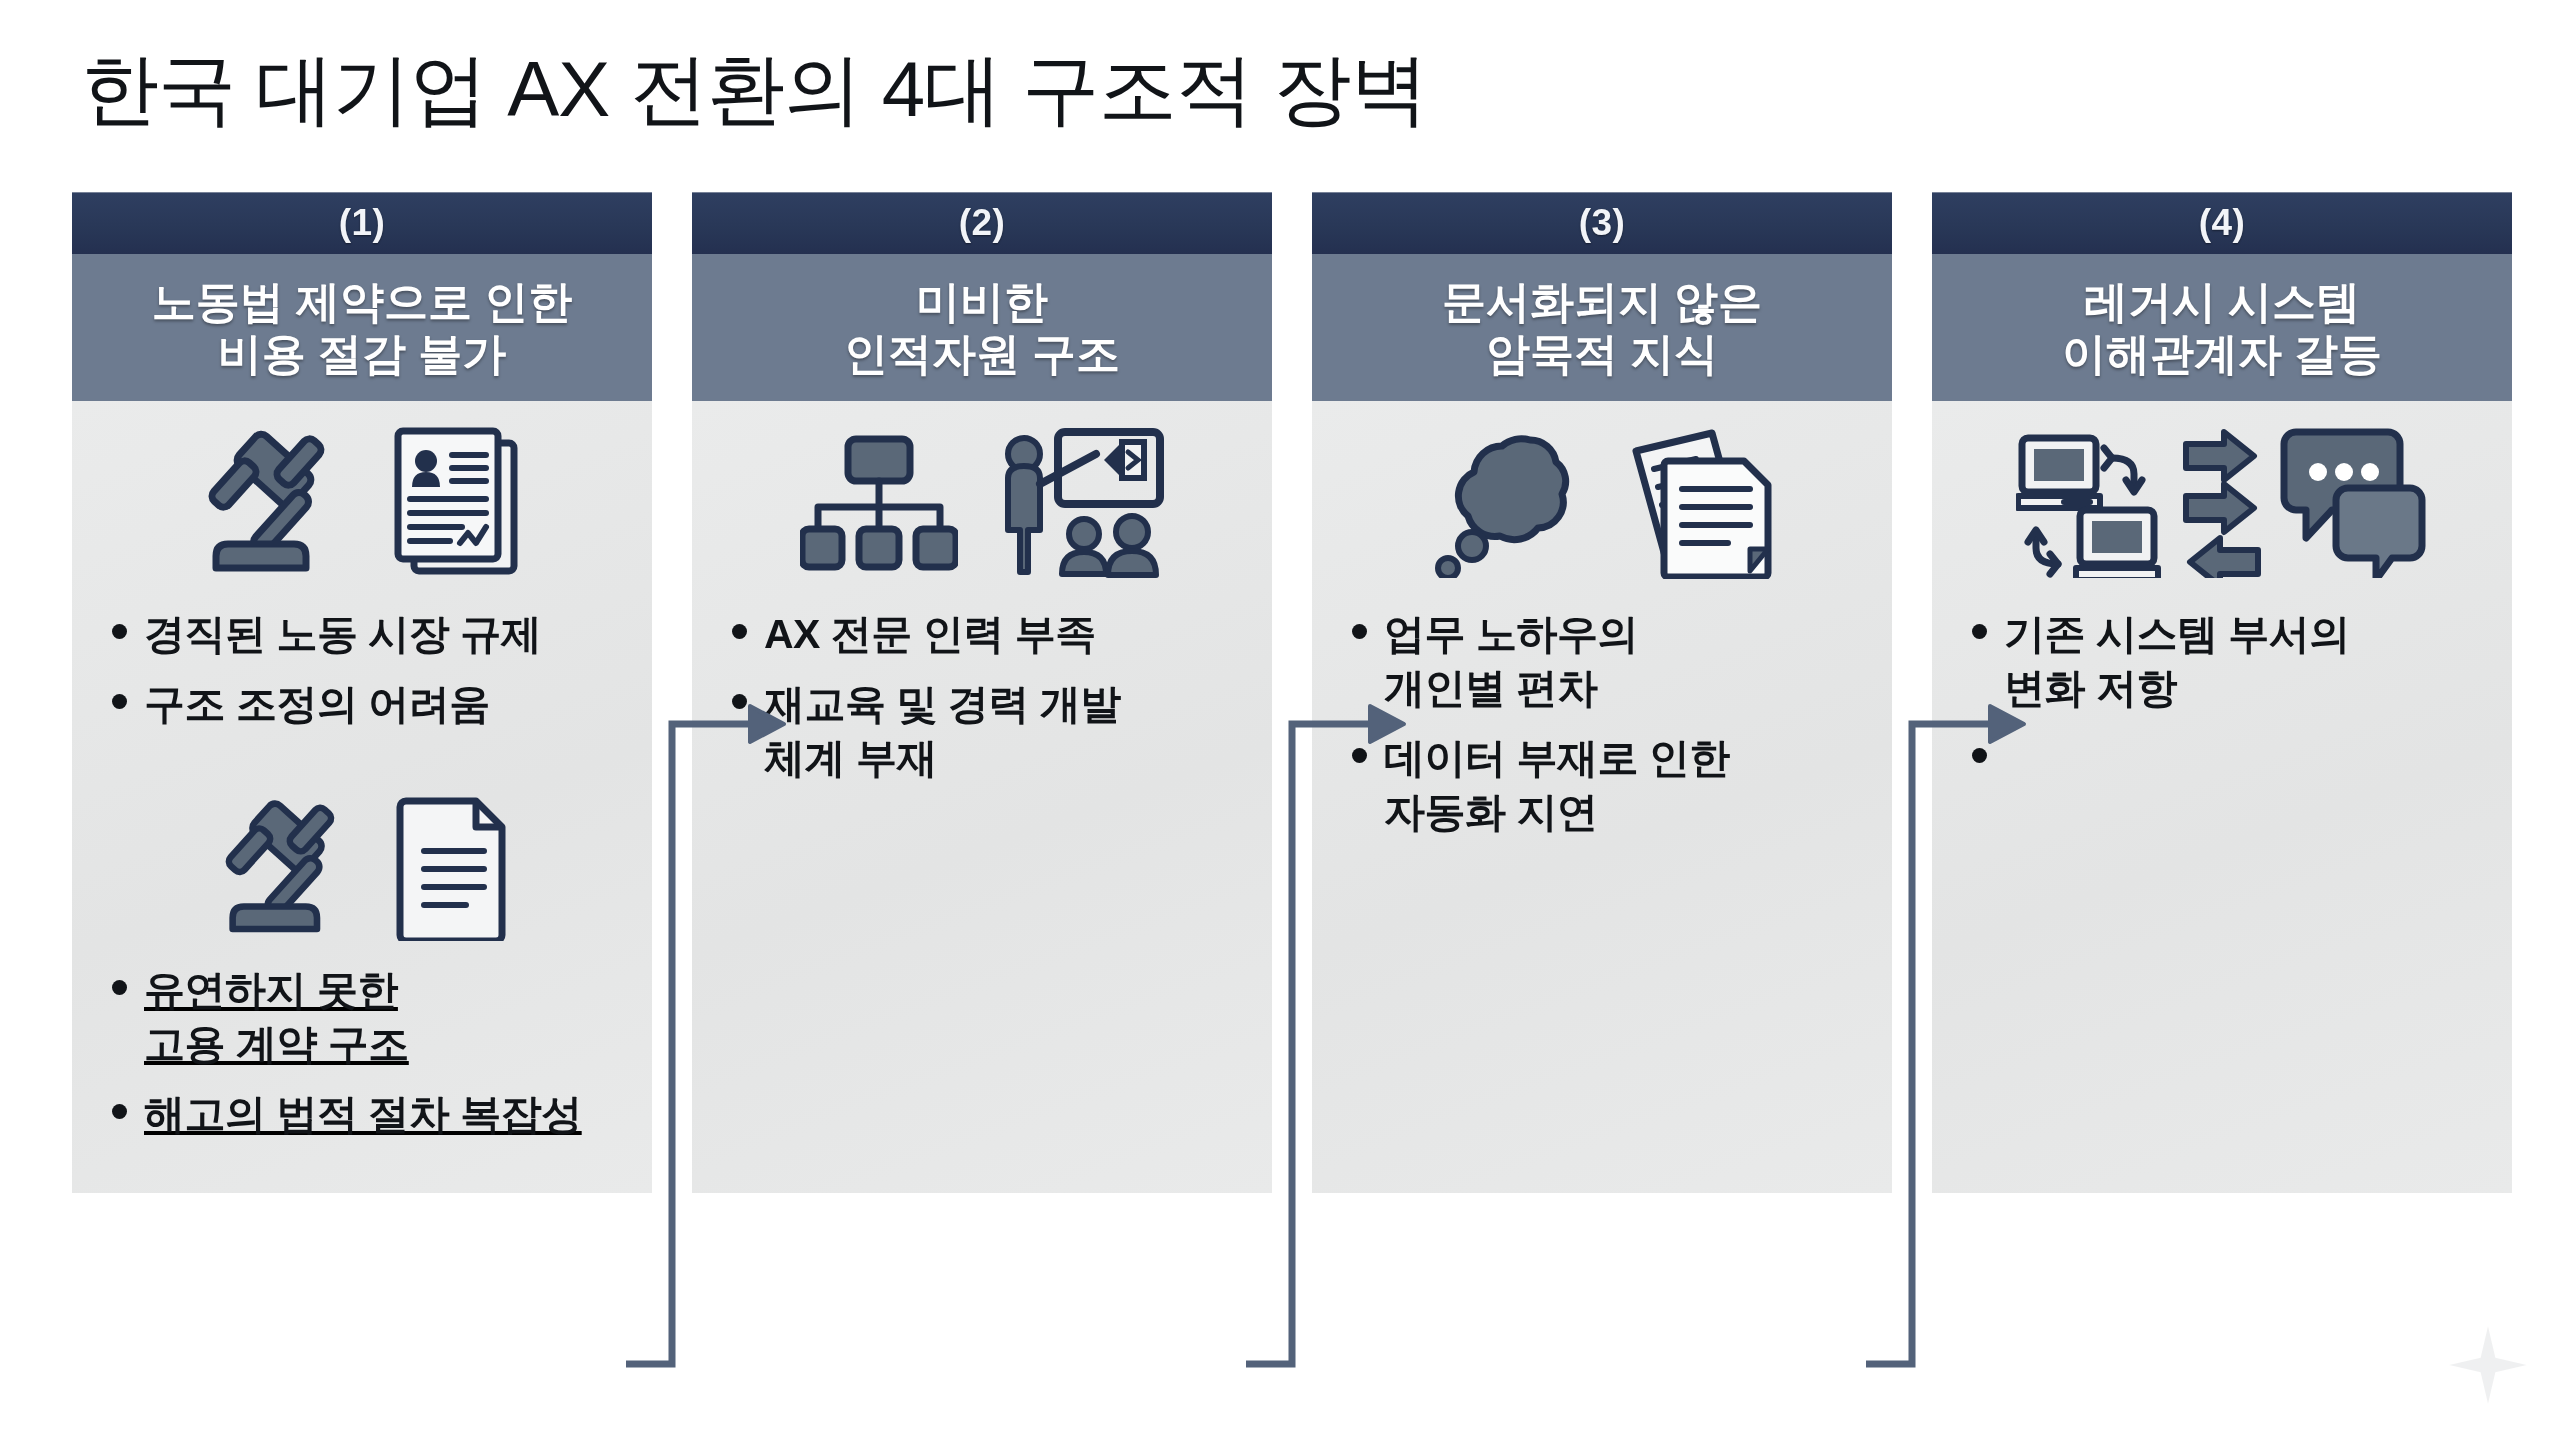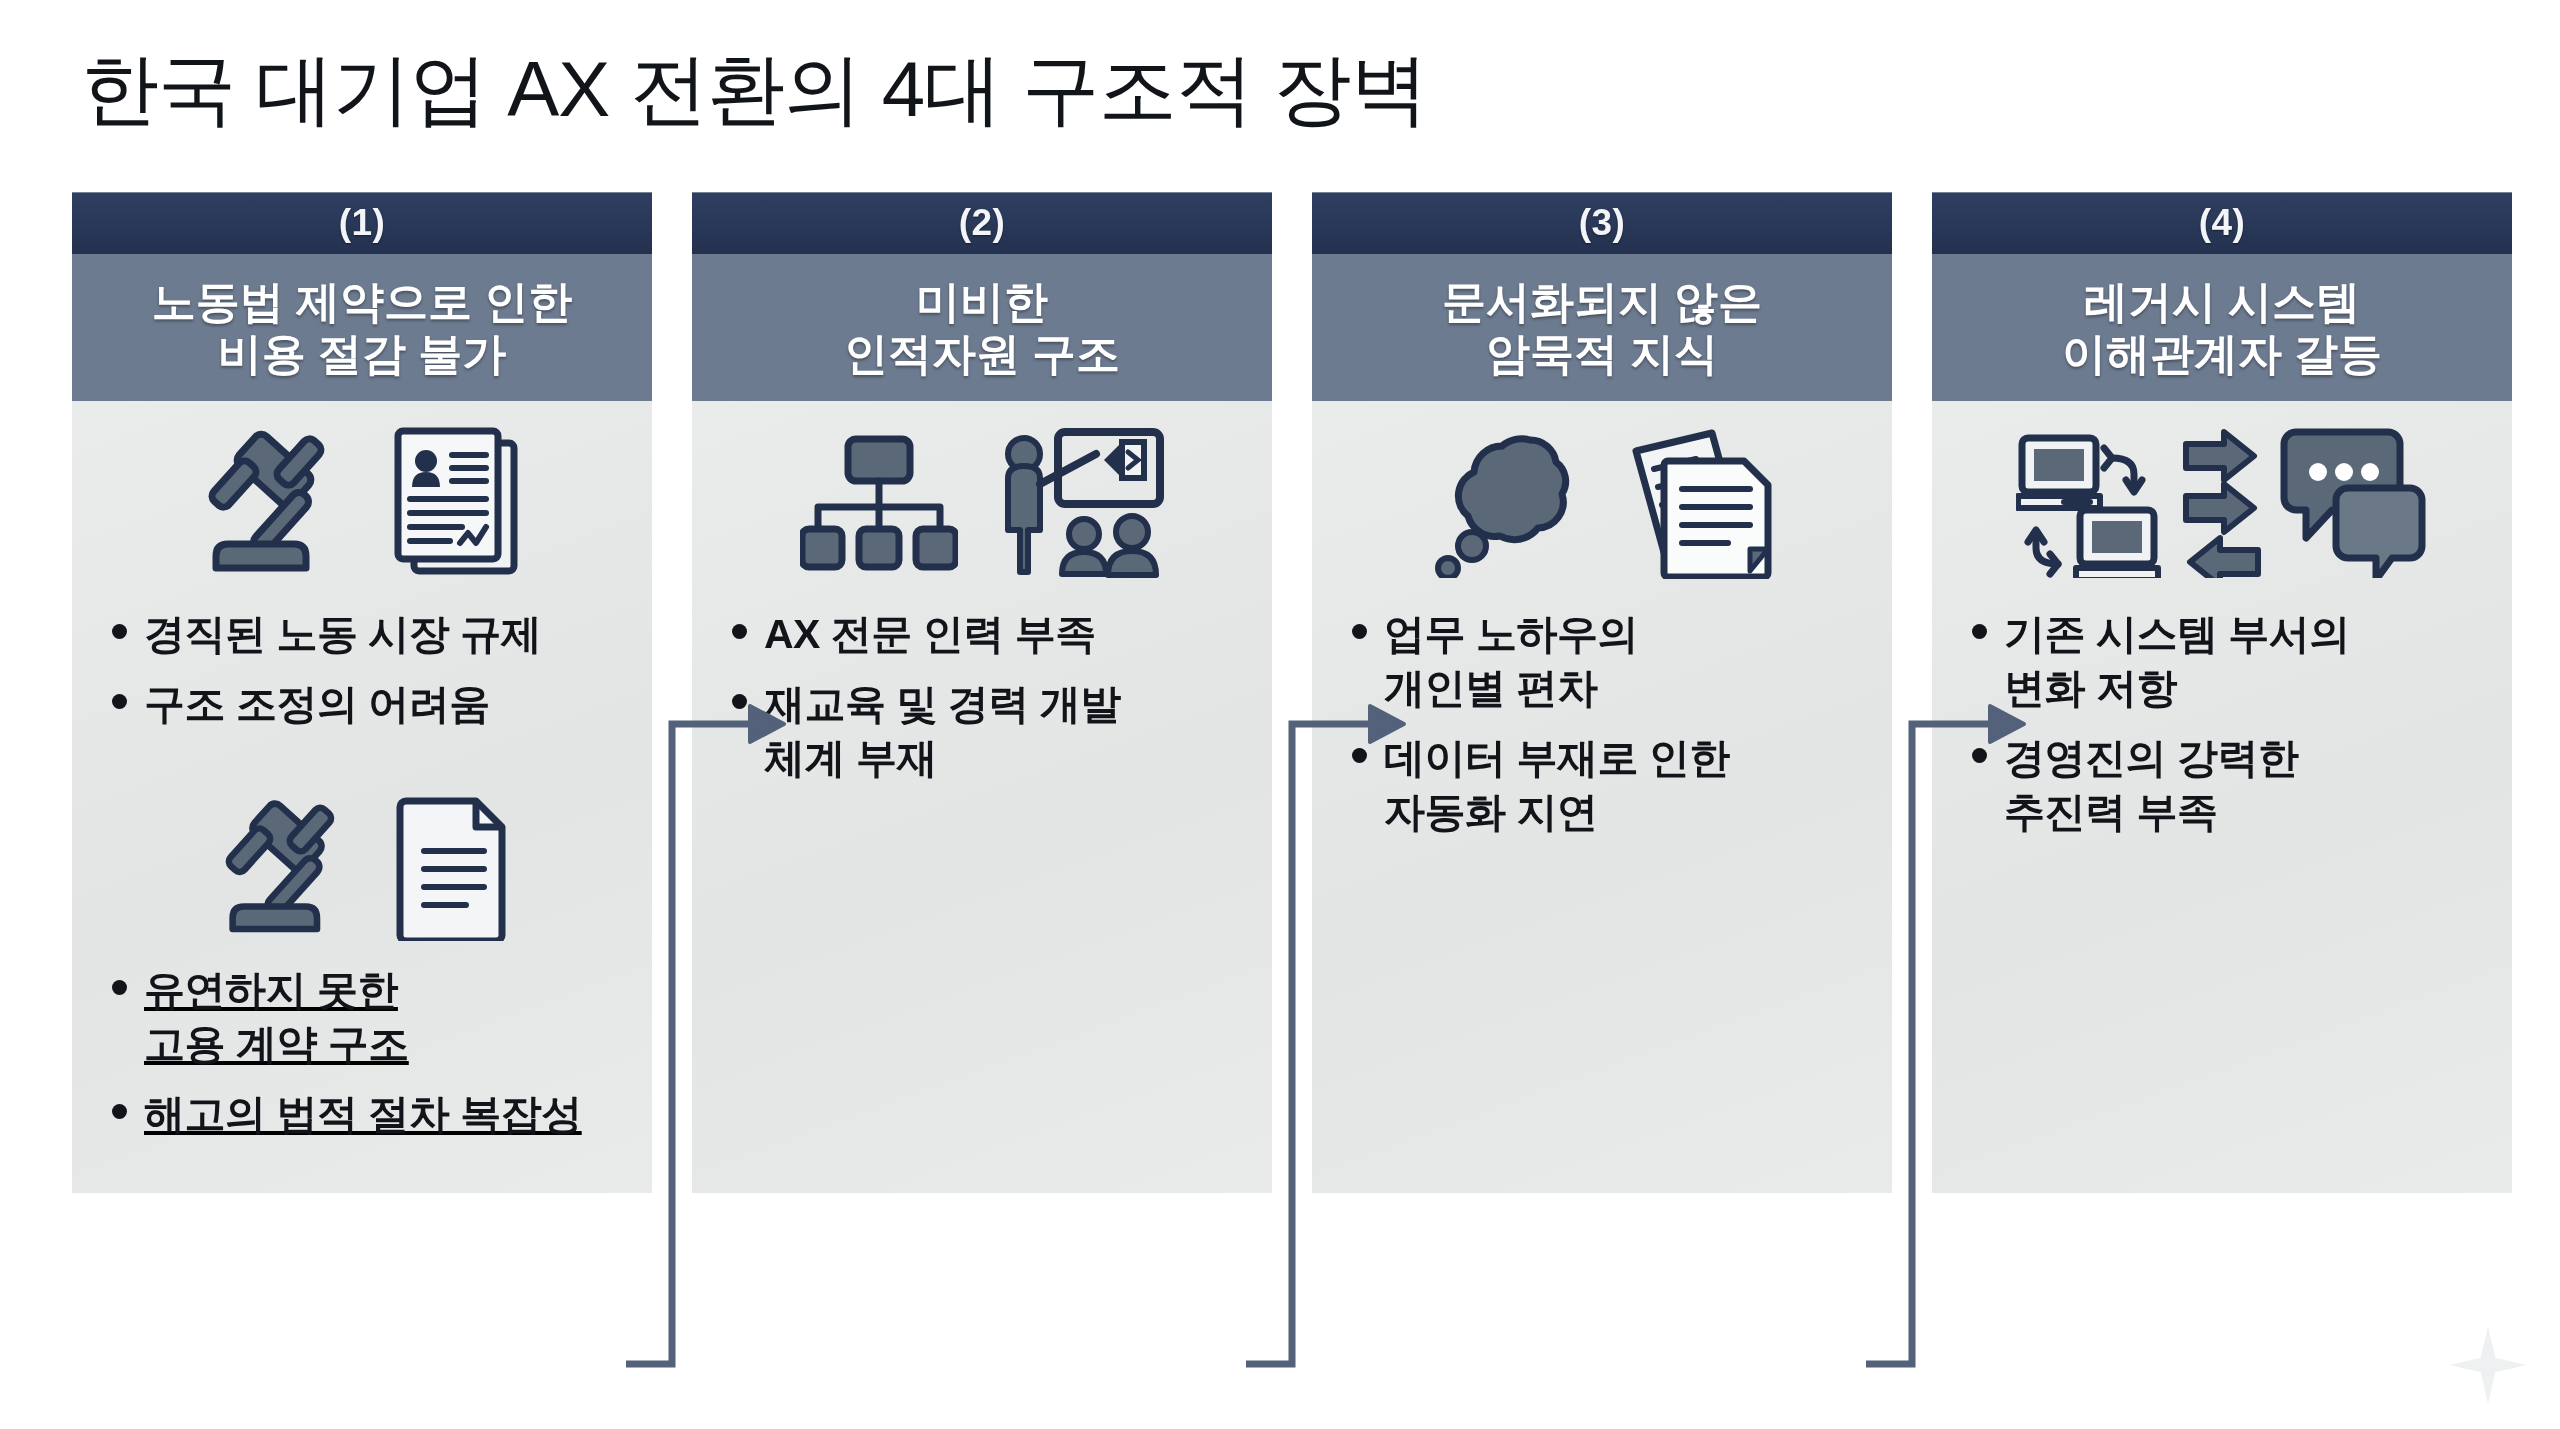--- a/index.html
+++ b/index.html
@@ -416,24 +416,20 @@
       <div class="bullets first">
         <div class="bullet">
           <span class="dot"></span>
           <span class="btext">
             <span>기존 시스템 부서의</span>
             <span class="l2">변화 저항</span>
           </span>
         </div>
         <div class="bullet">
           <span class="dot"></span>
-          <span class="btext">
-            <span>경영진의 강력한</span>
-            <span class="l2">추진력 부족</span>
-          </span>
         </div>
       </div>
 
     </div>
   </div>
 
   <svg class="connector conn-0" viewBox="0 0 180 700">
     <path d="M8 676 h46 v-640 h92" fill="none" stroke="#53627a" stroke-width="7" stroke-linejoin="miter"></path>
     <path d="M132 18 l34 18 l-34 18 z" fill="#53627a" stroke="#53627a" stroke-width="4" stroke-linejoin="round"></path>
   </svg>

